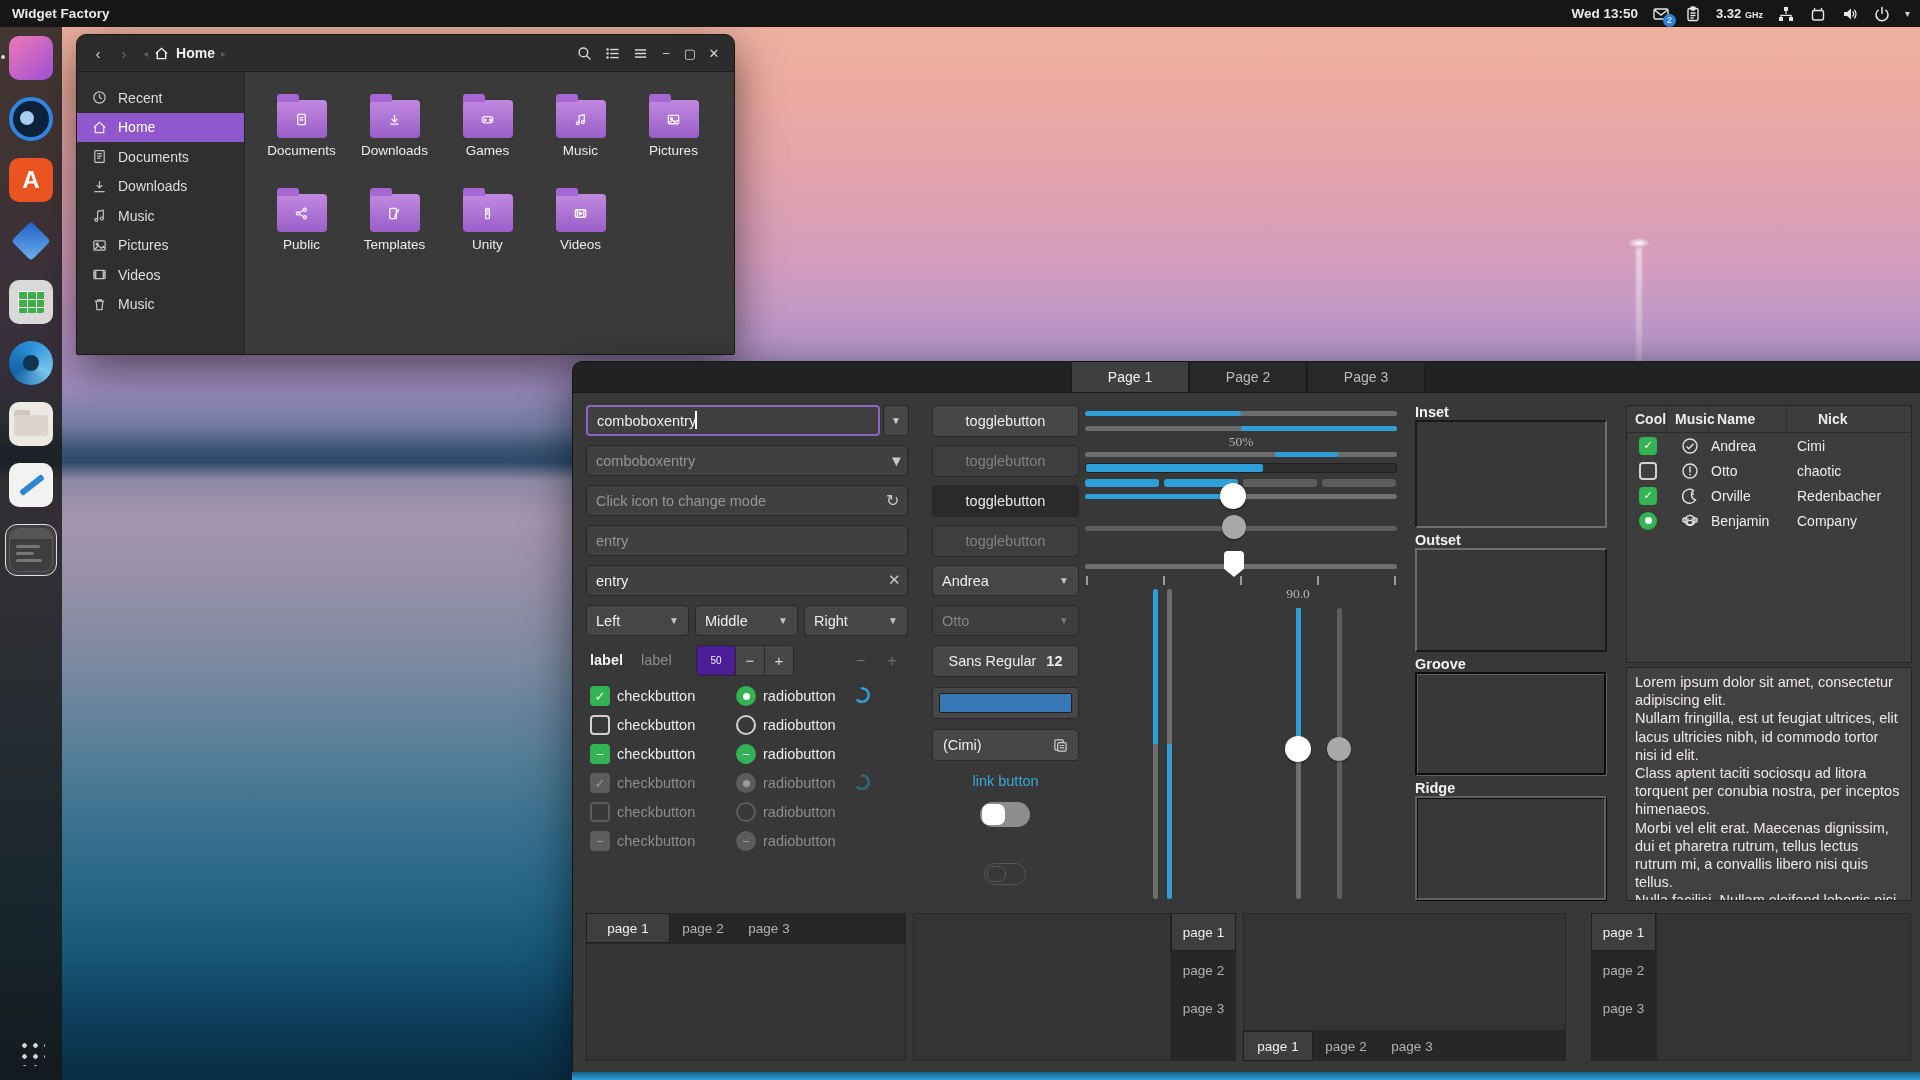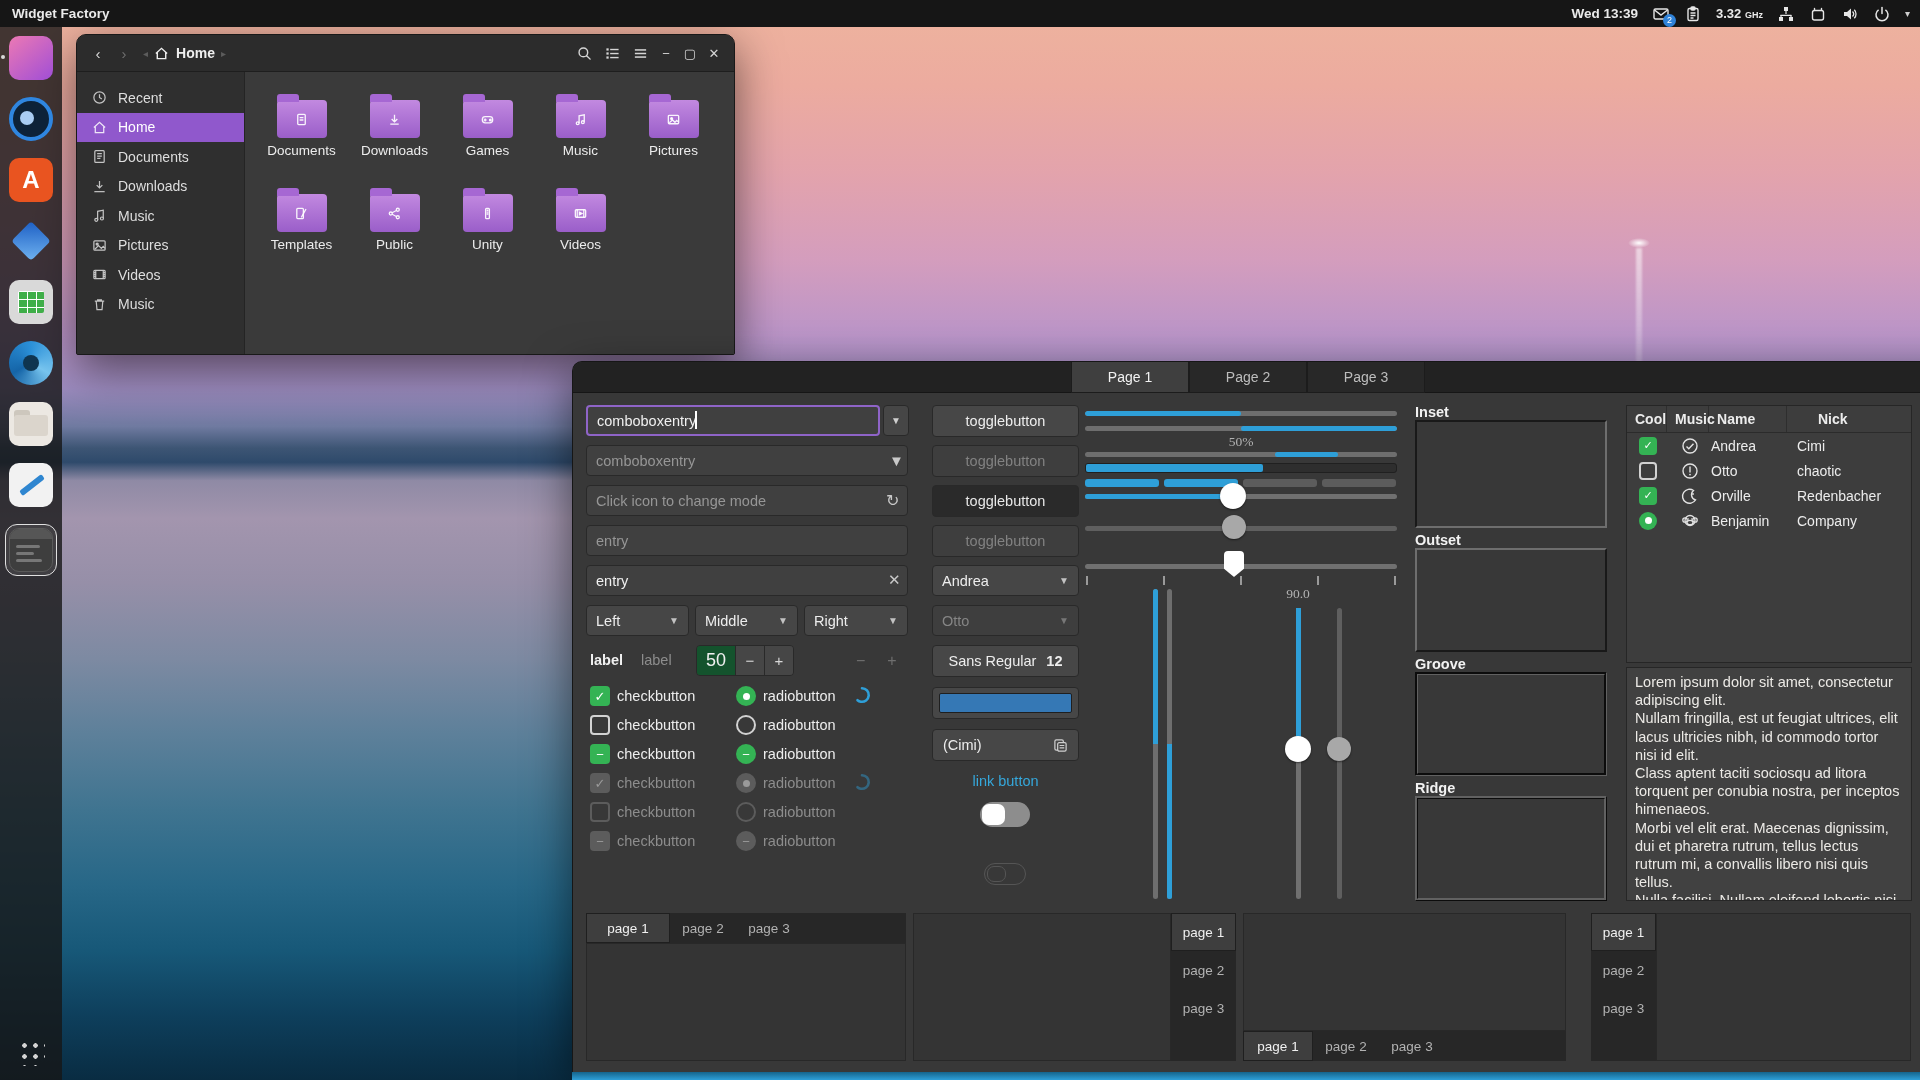--- a/index.html
+++ b/index.html
@@ -116,21 +116,21 @@
   .sq-btn { width:26px; height:31px; background:#464646; border:1px solid #292929; border-radius:4px;
     color:#cfcfcf; display:flex; align-items:center; justify-content:center; font-size:10px; }
   .combo { height:31px; background:#464646; border:1px solid #292929; border-radius:4px; color:#ededed;
     font-size:14.5px; display:flex; align-items:center; justify-content:space-between; padding:0 9px; }
   .combo .arr { font-size:10px; color:#c2c2c2; }
   .combo.dis { color:#858585; background:#3e3e3e; }
   .combo.dis .arr { color:#777; }
   .lbl { font-size:14.5px; color:#f0f0f0; }
   .lbl.dim { color:#8d8d8d; }
   .spin { display:flex; height:31px; border:1px solid #292929; border-radius:4px; overflow:hidden; }
-  .spin .cellv { width:38px; background:#14532d; color:#f0f0f0; font-size:18px; display:flex; align-items:center; justify-content:center; }
+  .spin .cellv { width:38px; background:#4c1d95; color:#f0f0f0; font-size:10px; display:flex; align-items:center; justify-content:center; }
   .spin .b { width:29px; background:#464646; border-left:1px solid #292929; color:#d8d8d8; font-size:15px; display:flex; align-items:center; justify-content:center; }
   .spin2 { color:#6f6f6f; font-size:16px; display:flex; gap:22px; align-items:center; }
 
   .chk { width:20px; height:20px; border-radius:4px; display:flex; align-items:center; justify-content:center; font-size:13px; color:#fff; }
   .chk.on { background:#34b354; }
   .chk.off { border:2px solid #d2d2d2; }
   .chk.mix { background:#34b354; }
   .chk.don { background:#5c5c5c; color:#9a9a9a; }
   .chk.doff { border:2px solid #5c5c5c; }
   .chk.dmix { background:#5c5c5c; color:#9a9a9a; }
@@ -211,21 +211,21 @@
 <body>
 
 <div class="screen">
   <div class="wall"></div>
   <div class="sun"></div>
   <div class="streak"></div>
 
   <div class="panel">
     <div class="panel-left">Widget Factory</div>
     <div class="panel-right">
-      <span class="clock">Wed 13:39</span>
+      <span class="clock">Wed 13:50</span>
       <span class="pi">
         <svg viewBox="0 0 16 16" fill="none" stroke="#e6e6e6" stroke-width="1.4">
             <rect x="1" y="3" width="14" height="10" rx="1.5"></rect>
             <path d="M1.5 4l6.5 5 6.5-5"></path>
           </svg>
         <span class="badge">2</span>
       </span>
       <span class="pi">
         <svg viewBox="0 0 16 16" fill="none" stroke="#e6e6e6" stroke-width="1.4">
             <rect x="3" y="2.5" width="10" height="12" rx="1.5"></rect>
@@ -453,44 +453,44 @@
           <div class="folder">
               <span class="em">
                 <svg viewBox="0 0 16 16" fill="none" stroke="currentColor" stroke-width="1.4">
                   <rect x="2.5" y="3.5" width="11" height="9" rx="1"></rect>
                   <circle cx="6" cy="7" r="1" fill="currentColor"></circle>
                   <path d="M3.5 11.5l3.5-3 2.5 2.5 2-2 1.5 1.5"></path>
                 </svg>
               </span>
             </div>
           <span class="flabel">Pictures</span>
-        </div>
-        <div class="cell">
-          <div class="folder">
-              <span class="em">
-                <svg viewBox="0 0 16 16" fill="none" stroke="currentColor" stroke-width="1.4">
-                  <rect x="3" y="2.5" width="7" height="11" rx="1"></rect>
-                  <path d="M12.8 3.2l-5 9"></path>
-                </svg>
-              </span>
-            </div>
-          <span class="flabel">Templates</span>
         </div>
         <div class="cell">
           <div class="folder">
               <span class="em">
                 <svg viewBox="0 0 16 16" fill="none" stroke="currentColor" stroke-width="1.4">
                   <circle cx="4" cy="8" r="1.6"></circle>
                   <circle cx="11.5" cy="4" r="1.6"></circle>
                   <circle cx="11.5" cy="12" r="1.6"></circle>
                   <path d="M5.5 7.2l4.5-2.4M5.5 8.8l4.5 2.4"></path>
                 </svg>
               </span>
             </div>
           <span class="flabel">Public</span>
+        </div>
+        <div class="cell">
+          <div class="folder">
+              <span class="em">
+                <svg viewBox="0 0 16 16" fill="none" stroke="currentColor" stroke-width="1.4">
+                  <rect x="3" y="2.5" width="7" height="11" rx="1"></rect>
+                  <path d="M12.8 3.2l-5 9"></path>
+                </svg>
+              </span>
+            </div>
+          <span class="flabel">Templates</span>
         </div>
         <div class="cell">
           <div class="folder">
               <span class="em">
                 <svg viewBox="0 0 16 16" fill="none" stroke="currentColor" stroke-width="1.4">
                   <rect x="6" y="2.5" width="4" height="11" rx="1"></rect>
                   <path d="M7 4.5h2M7 6.5h2M7 8.5h2"></path>
                 </svg>
               </span>
             </div>

